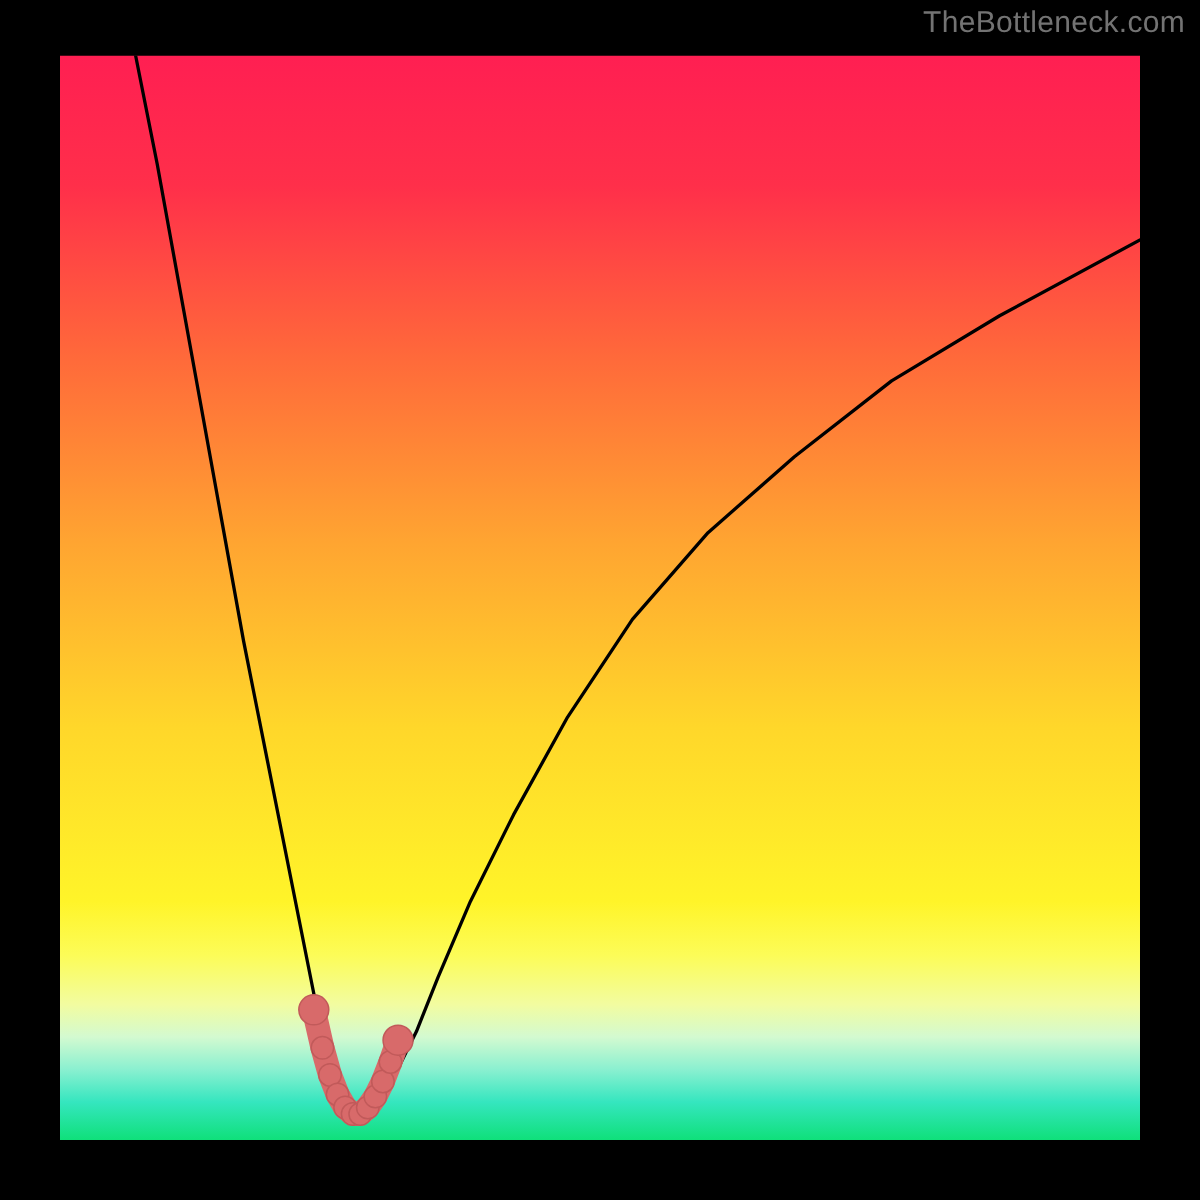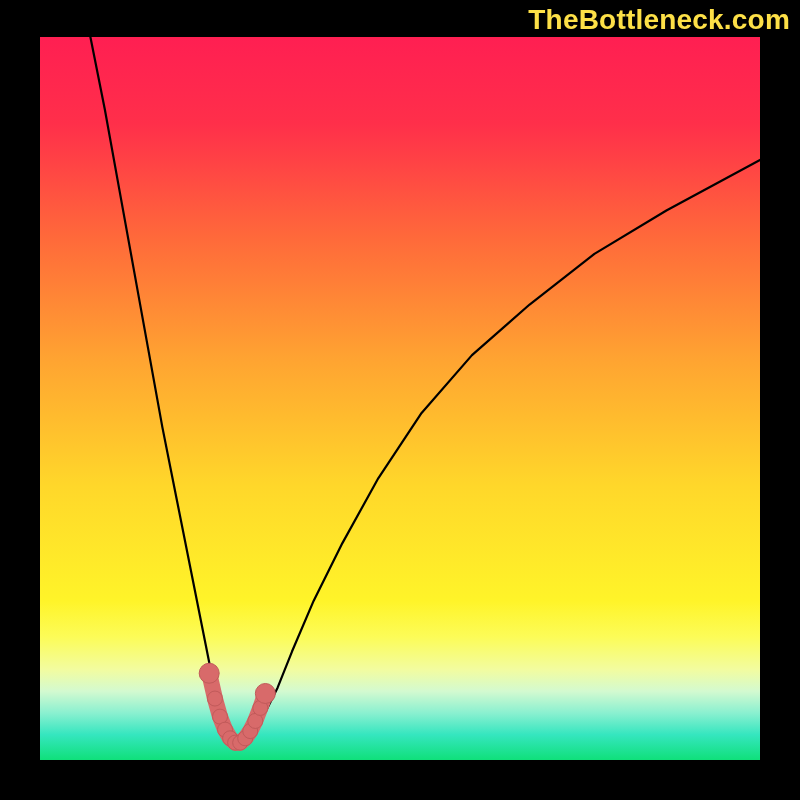--- a/index.html
+++ b/index.html
@@ -16,24 +16,24 @@
     left: 0;
     top: 0;
     width: 800px;
     height: 800px;
     background: #000;
   }
   .watermark {
     position: absolute;
     top: 4px;
     right: 10px;
-    color: #fde047;
-    font-size: 28px;
+    color: #737373;
+    font-size: 20px;
     letter-spacing: 0.2px;
-    font-weight: 700;
+    font-weight: 400;
     user-select: none;
   }
   .plot-wrap {
     position: absolute;
     left: 40px;
     top: 37px;
     width: 720px;
     height: 723px;
   }
   svg {

